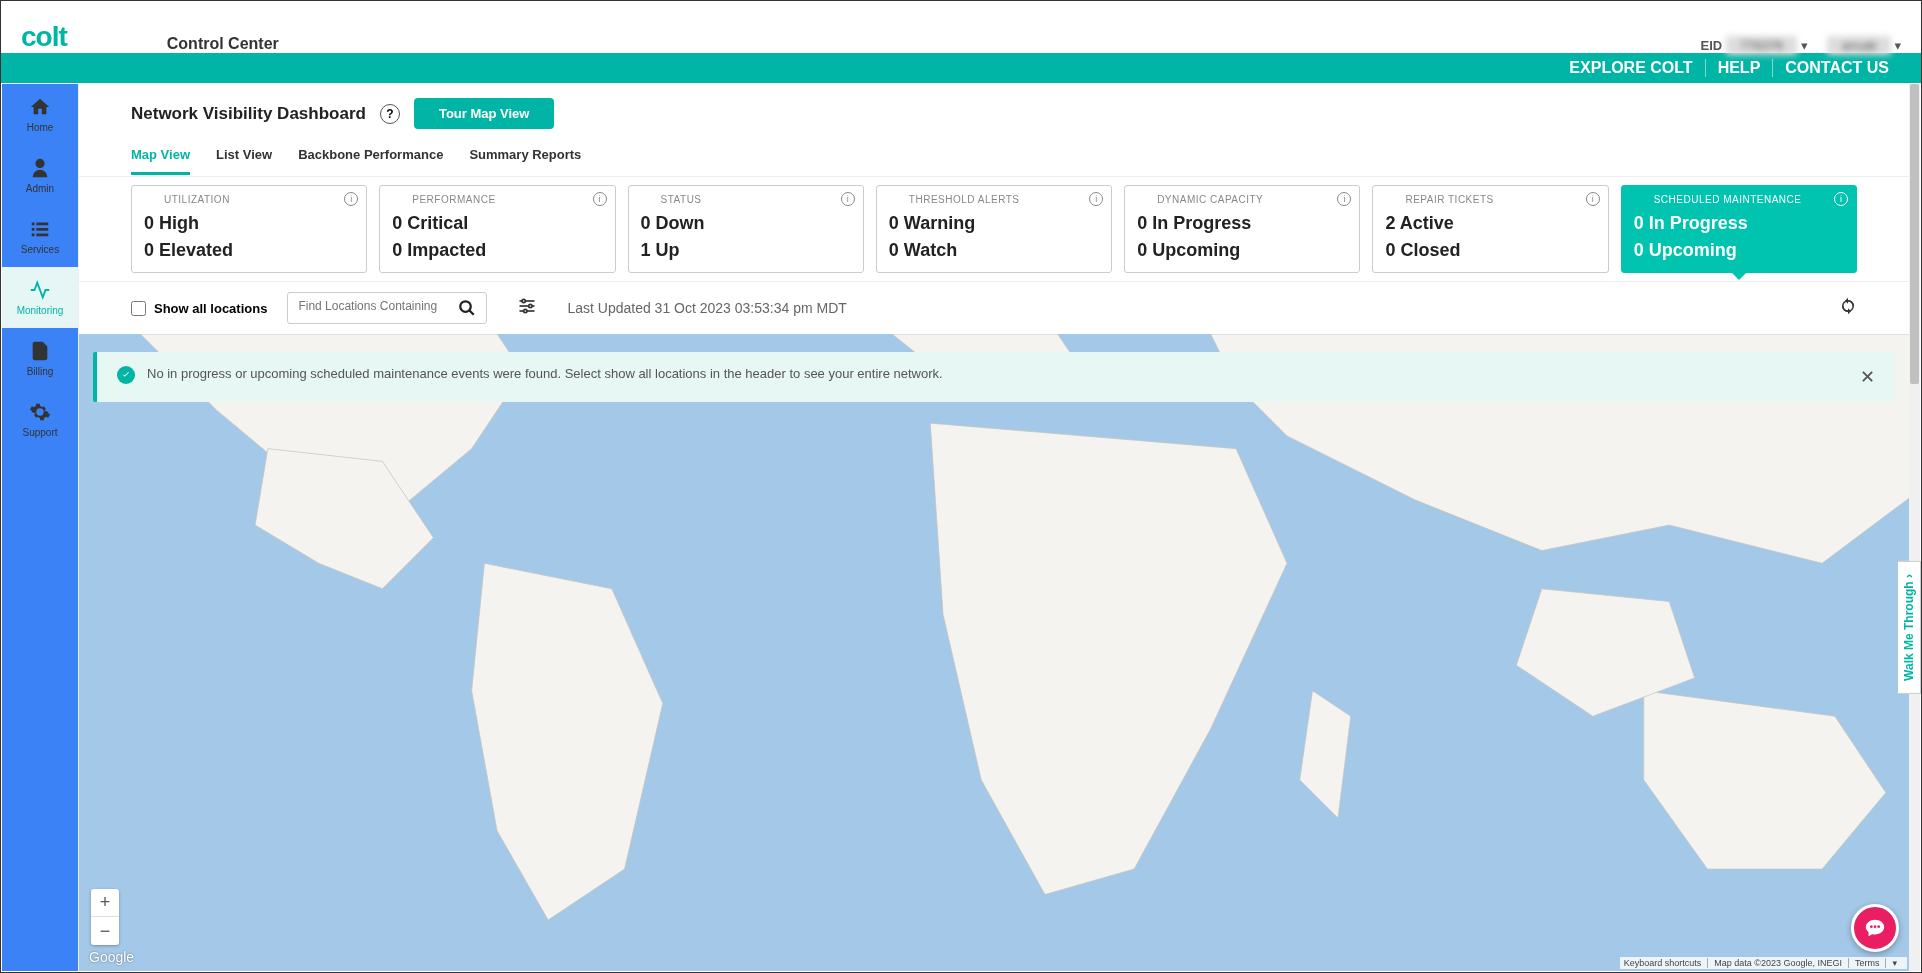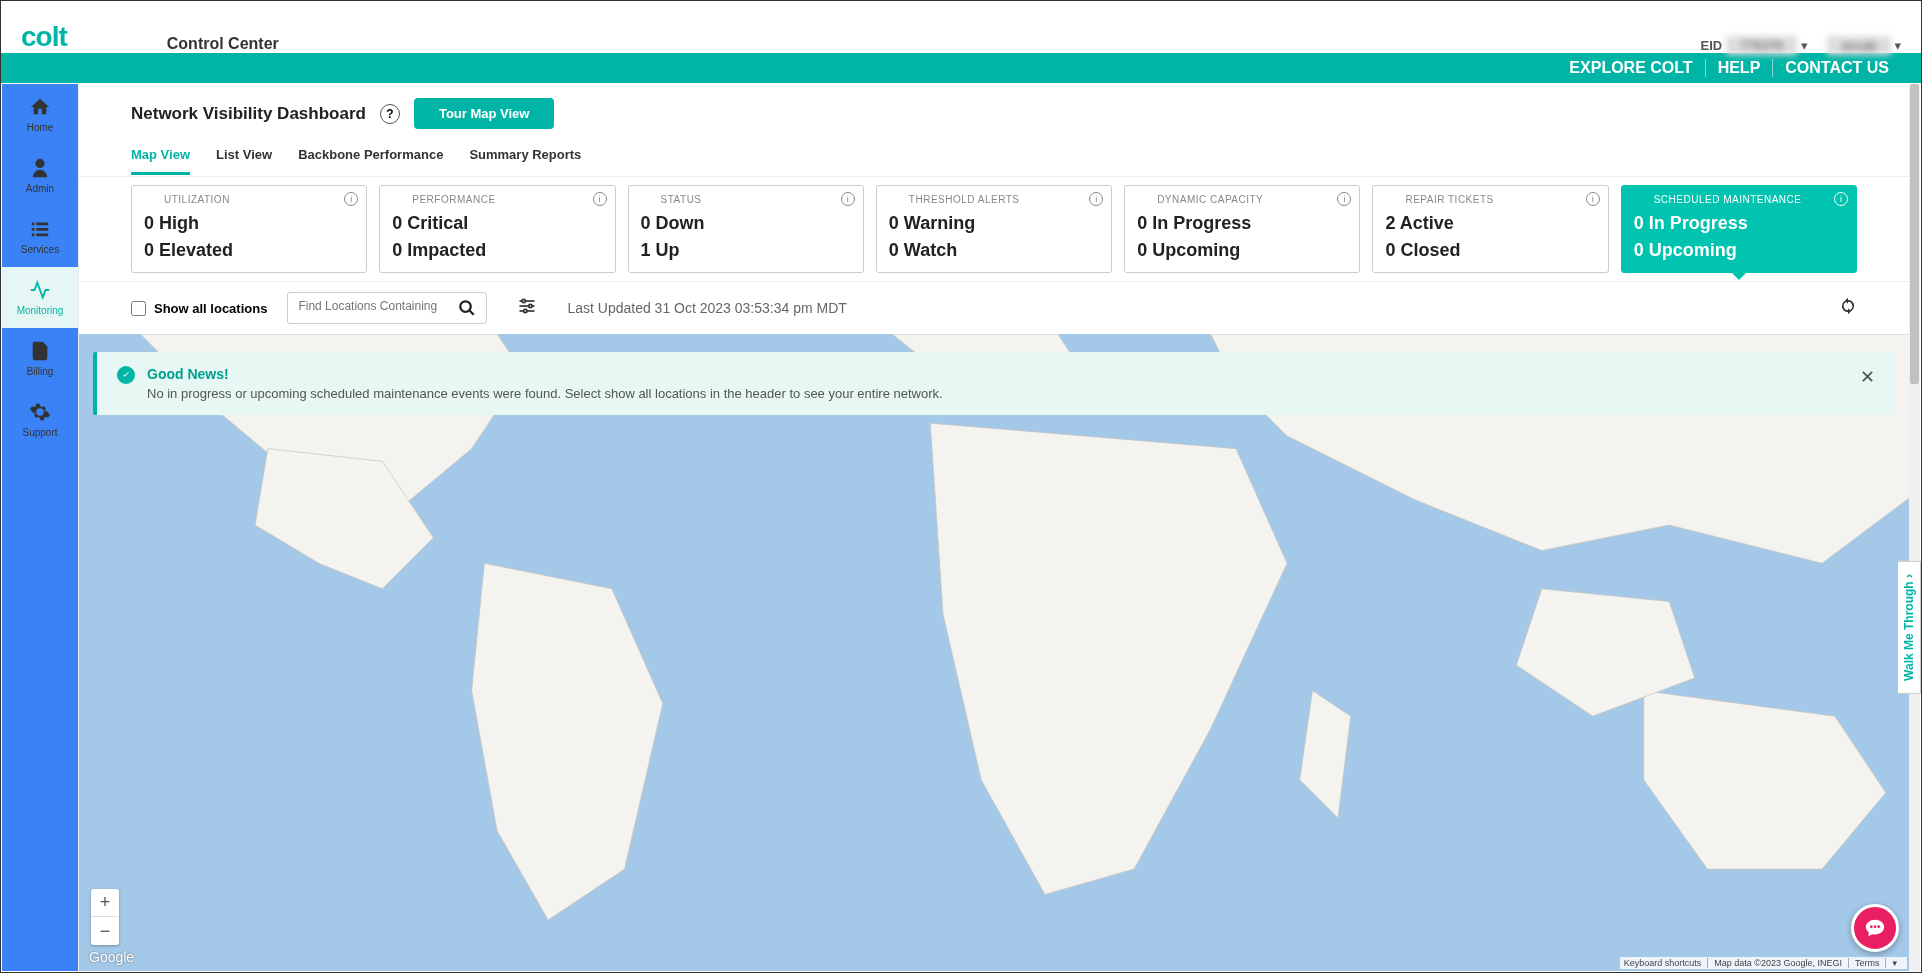--- a/index.html
+++ b/index.html
@@ -264,21 +264,20 @@
       <path fill="#f5f3ef" stroke="#c8c5bd" stroke-width="0.6" d="M1160 200 L1260 210 L1280 270 L1200 300 L1140 260 Z"></path>
     </svg>
 
     <div class="notification">
       <div class="notif-icon">
         <svg viewBox="0 0 24 24">
             <path d="M9 16l-4-4 1.4-1.4L9 13.2l8.6-8.6L19 6z"></path>
           </svg>
       </div>
       <div class="notif-text">
-        <div class="notif-title">Good News!</div>
         <div class="notif-body">No in progress or upcoming scheduled maintenance events were found. Select show all locations in the header to see your entire network.</div>
       </div>
       <div class="notif-close">✕</div>
     </div>
 
     <div class="zoom-controls">
       <button class="zoom-btn">+</button>
       <button class="zoom-btn">−</button>
     </div>
 

